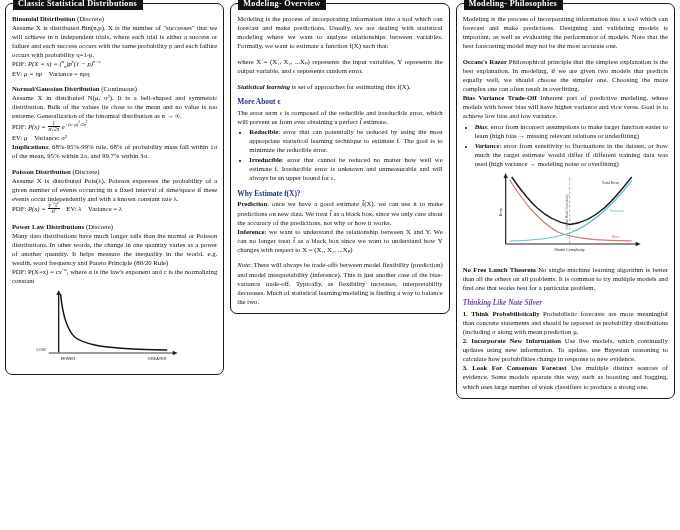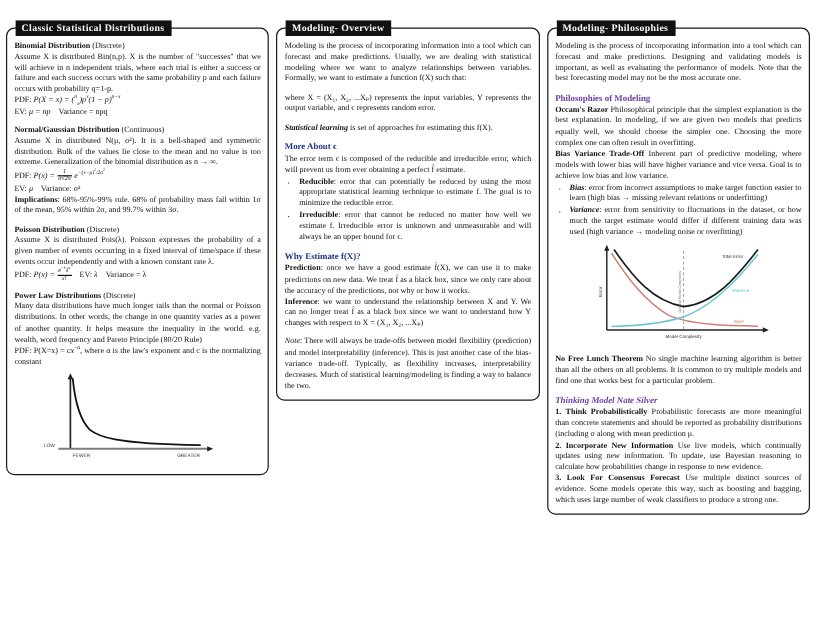--- a/index.html
+++ b/index.html
@@ -22,21 +22,20 @@
     display: flex;
     flex-direction: column;
   }
   
   .box {
     position: relative;
     border: 1.2px solid #1a1a1a;
     border-radius: 7px;
     padding: 10px 6px 7px 6px;
     margin-bottom: 6px;
-    margin-top: 20px;
   }
   .box-title {
     position: absolute;
     top: -7px;
     left: 7px;
     background: #111111;
     color: #ffffff;
     font-weight: bold;
     font-size: 8.2px;
     line-height: 11px;
@@ -237,21 +236,20 @@
   </div>
 
   <div class="col">
     <div class="box">
       <div class="box-title">Modeling- Philosophies</div>
       <div class="body">
 
         <p class="blk">Modeling is the process of incorporating information into a tool which can forecast and make predictions. Designing and validating models is important, as well as evaluating the performance of models. Note that the best forecasting model may not be the most accurate one.</p>
 
         <div class="blk">
-          <div class="sec-head violet">Philosophies of Modeling</div>
           <p>
             <span class="hd">Occam's Razor</span><span> Philosophical principle that the simplest explanation is the best explanation. In modeling, if we are given two models that predicts equally well, we should choose the simpler one. Choosing the more complex one can often result in overfitting.</span>
           </p>
           <p>
             <span class="hd">Bias Variance Trade-Off</span><span> Inherent part of predictive modeling, where models with lower bias will have higher variance and vice versa. Goal is to achieve low bias and low variance.</span>
           </p>
           <ul class="bul">
             <li>
               <span class="bi">Bias</span><span>: error from incorrect assumptions to make target function easier to learn (high bias → missing relevant relations or underfitting)</span>
             </li>
@@ -285,21 +283,21 @@
               <text x="104" y="79" font-size="3.8" fill="#333" text-anchor="middle" font-family="Liberation Sans, sans-serif">Model Complexity</text>
             </svg>
           </div>
         </div>
 
         <p class="blk">
           <span class="hd">No Free Lunch Theorem</span><span> No single machine learning algorithm is better than all the others on all problems. It is common to try multiple models and find one that works best for a particular problem.</span>
         </p>
 
         <div class="blk">
-          <div class="sec-head violet ital">Thinking Model Nate Silver</div>
+          <div class="sec-head violet ital">Thinking Like Nate Silver</div>
           <p>
             <span class="hd">1.</span>
             <span class="hd">Think Probabilistically</span><span> Probabilistic forecasts are more meaningful than concrete statements and should be reported as probability distributions (including σ along with mean prediction μ.</span>
           </p>
           <p>
             <span class="hd">2.</span>
             <span class="hd">Incorporate New Information</span><span> Use live models, which continually updates using new information. To update, use Bayesian reasoning to calculate how probabilities change in response to new evidence.</span>
           </p>
           <p>
             <span class="hd">3.</span>

